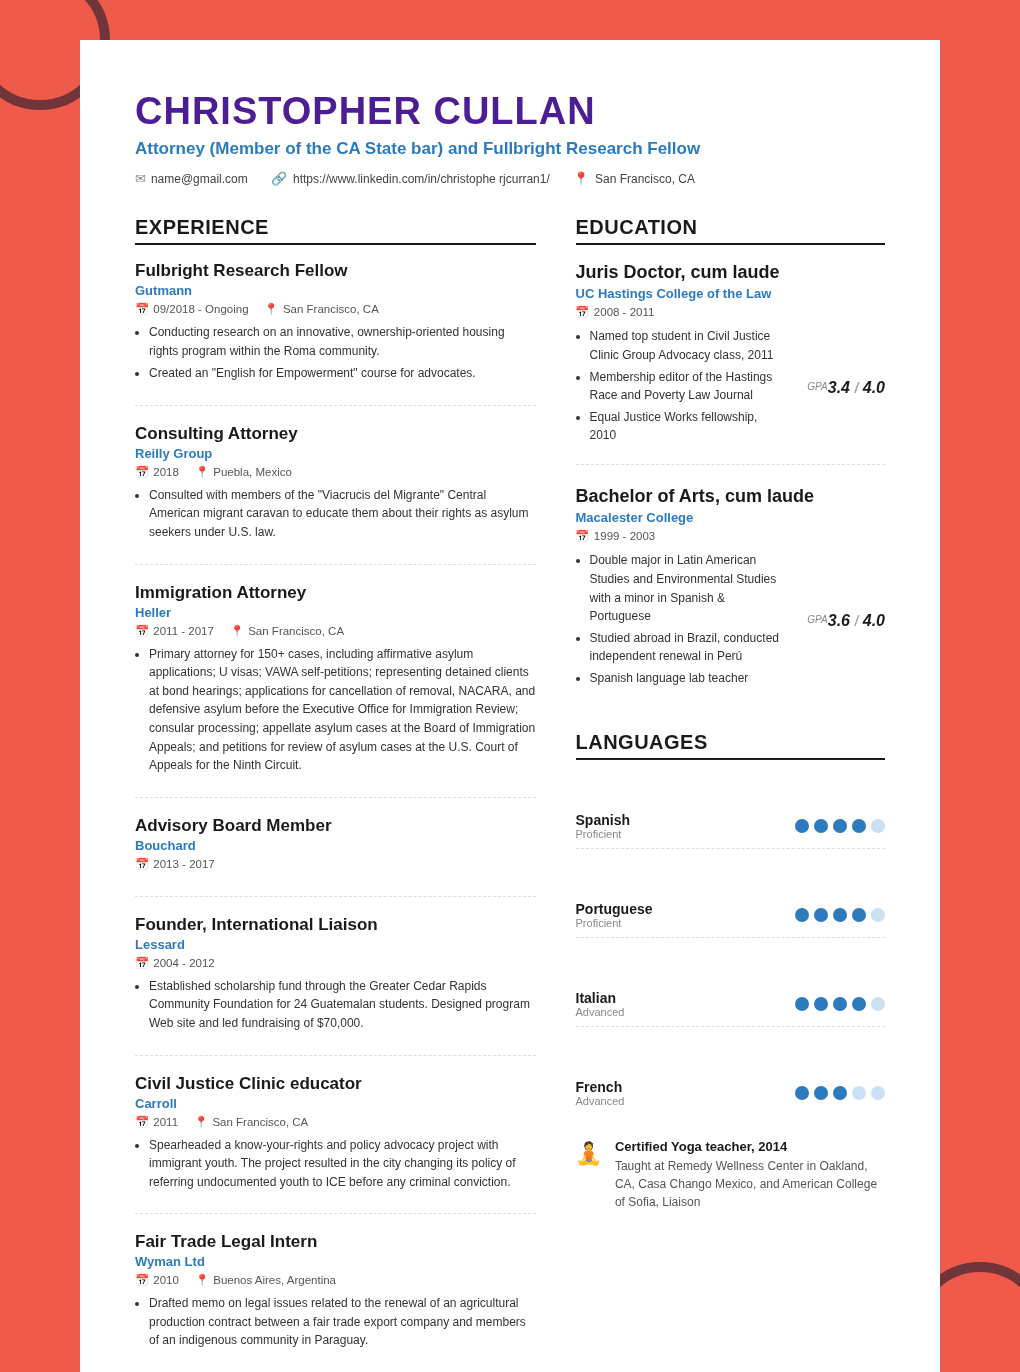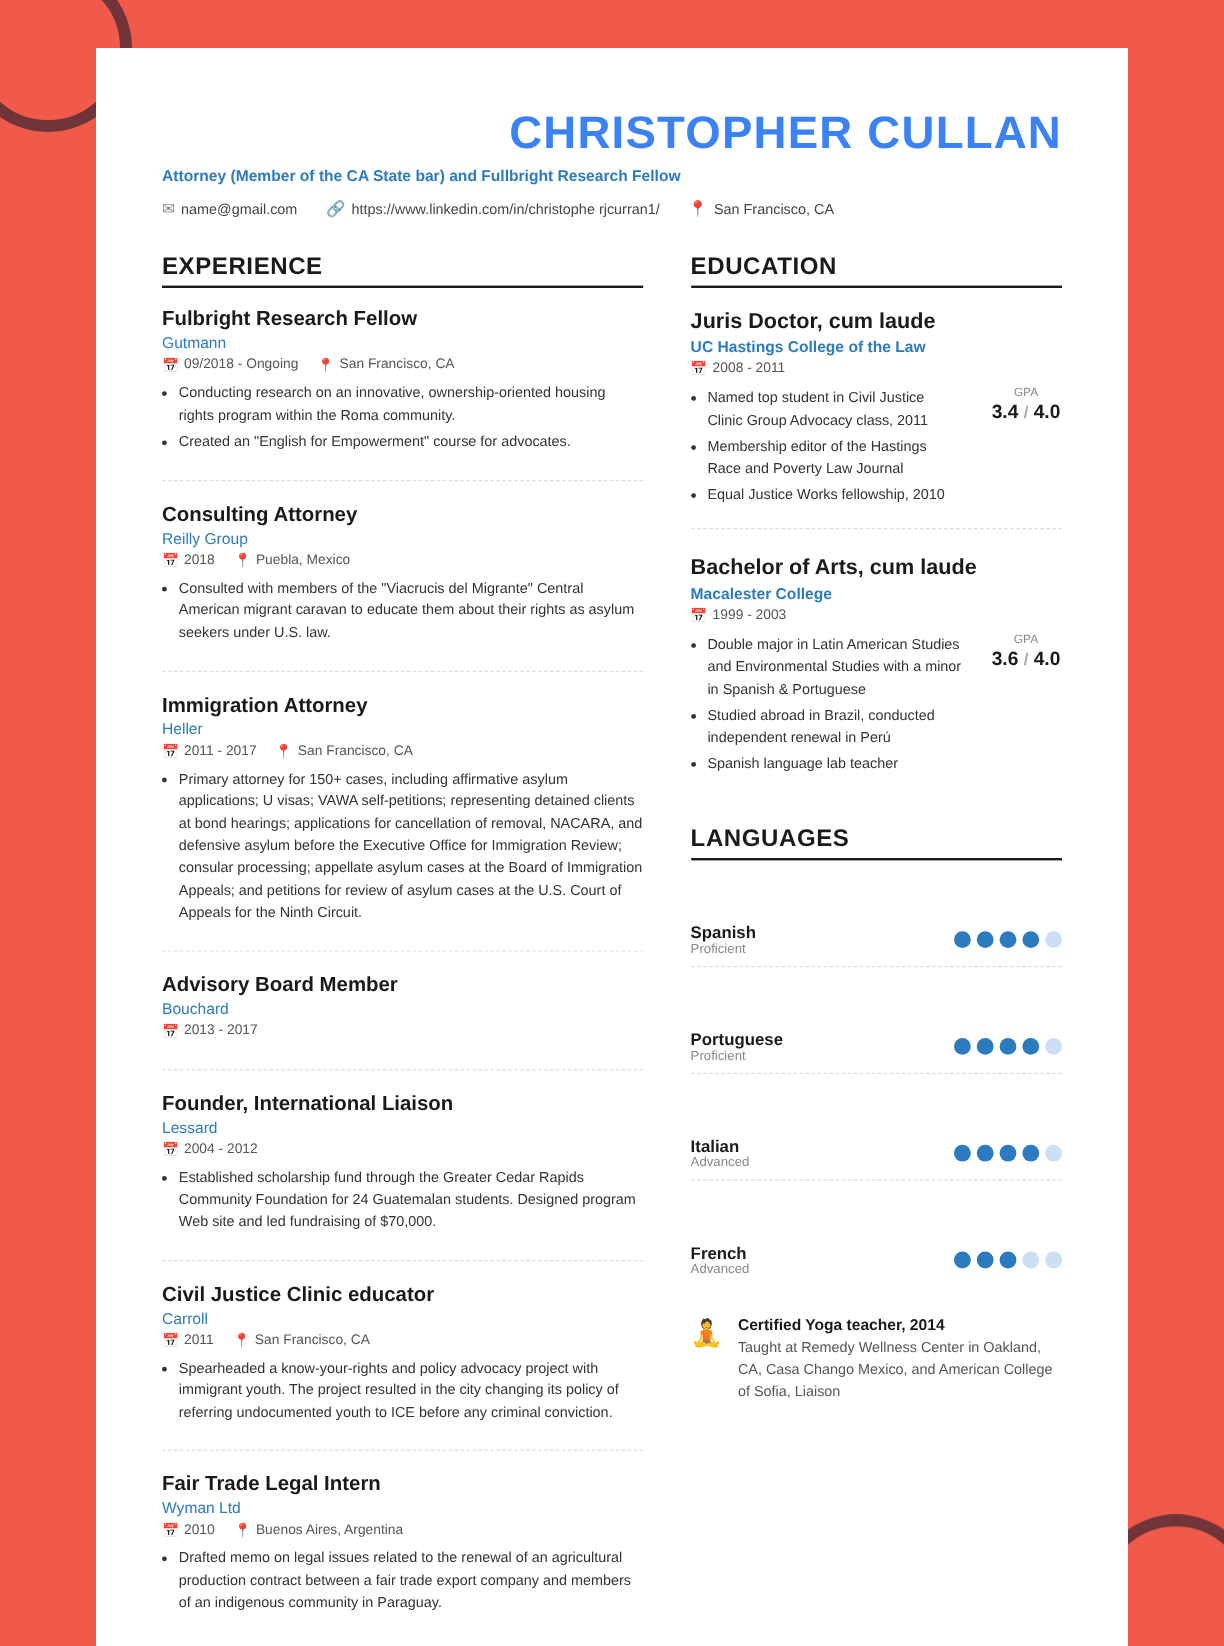--- a/index.html
+++ b/index.html
@@ -35,29 +35,28 @@
       max-width: 100%;
       padding: 50px 55px 50px 55px;
       position: relative;
       z-index: 1;
     }
 
     
     .header-name {
       font-size: 38px;
       font-weight: 900;
-      color: #3b82f6;
+      color: #4c1d95;
       letter-spacing: 1px;
       text-transform: uppercase;
       margin-bottom: 6px;
-      text-align: right;
     }
 
     .header-title {
-      font-size: 13px;
+      font-size: 17px;
       font-weight: 700;
       color: #2c7bbf;
       margin-bottom: 12px;
     }
 
     .header-contact {
       display: flex;
       gap: 24px;
       font-size: 12px;
       color: #444;
@@ -115,21 +114,21 @@
 
     .exp-job-title {
       font-size: 17px;
       font-weight: 700;
       color: #1a1a1a;
       margin-bottom: 2px;
     }
 
     .exp-company {
       font-size: 13px;
-      font-weight: 400;
+      font-weight: 700;
       color: #2c7bbf;
       margin-bottom: 4px;
     }
 
     .exp-meta {
       display: flex;
       gap: 16px;
       font-size: 11.5px;
       color: #555;
       margin-bottom: 7px;
@@ -199,23 +198,24 @@
       color: #333;
       line-height: 1.55;
     }
 
     .edu-bullets li {
       margin-bottom: 3px;
     }
 
     .edu-gpa {
       display: flex;
-      flex-direction: column;
+      flex-direction: row;
       align-items: center;
       min-width: 60px;
+      font-style: italic;
     }
 
     .gpa-label {
       font-size: 10px;
       color: #888;
       margin-bottom: 2px;
     }
 
     .gpa-value {
       font-size: 16px;

